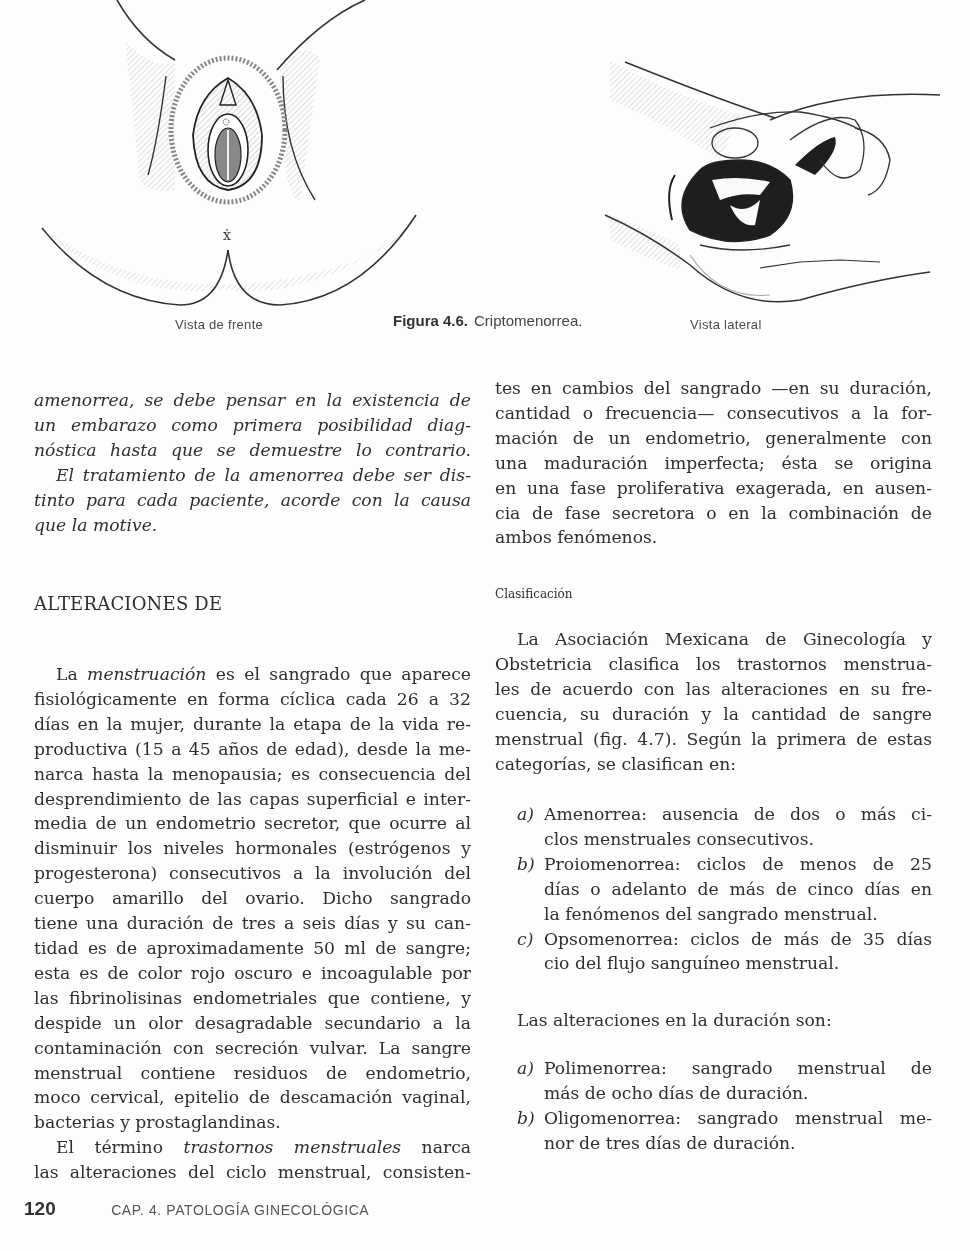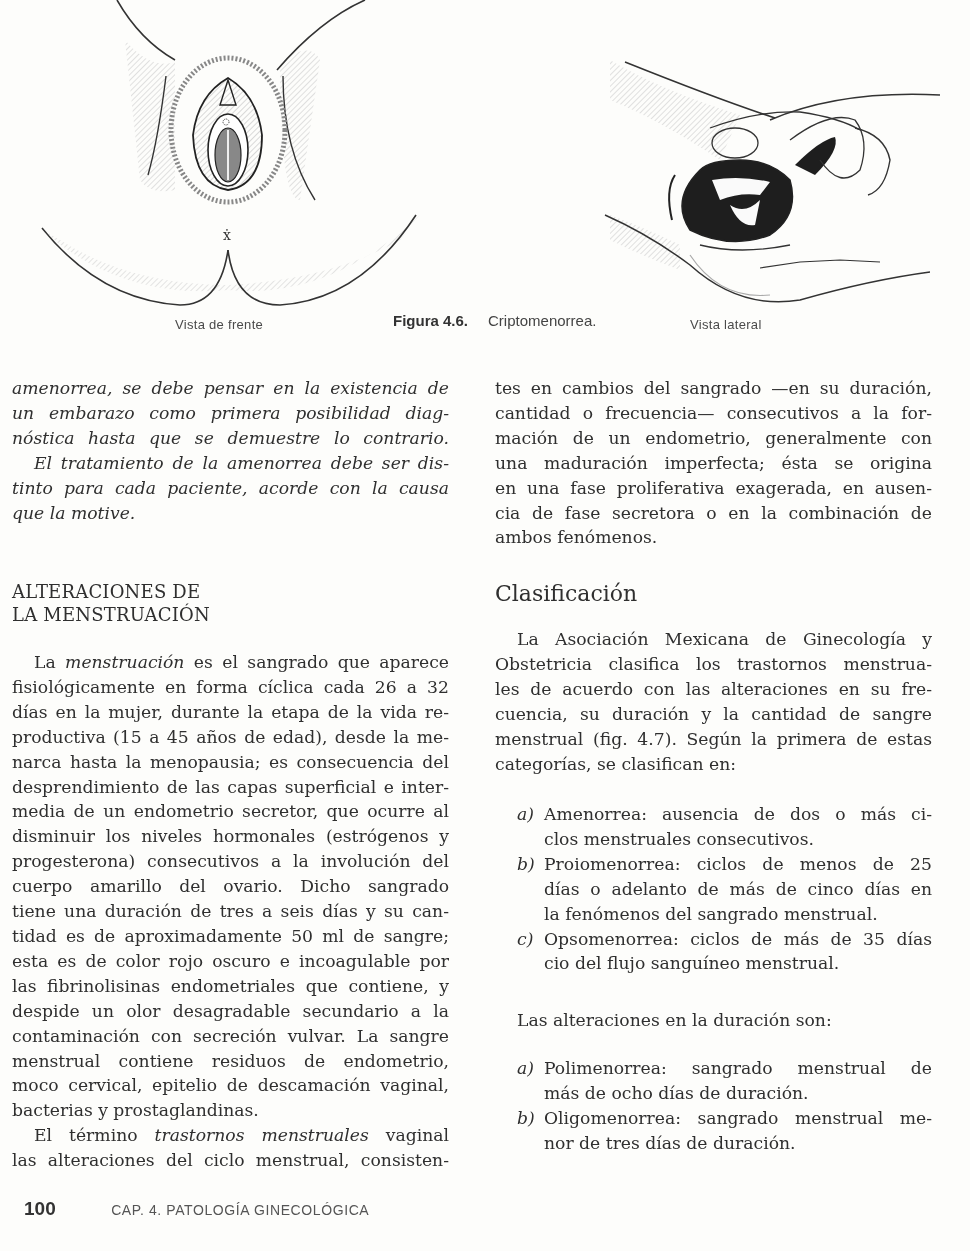--- a/index.html
+++ b/index.html
@@ -7,33 +7,33 @@
       width: 970px; height: 1251px; background: #fdfdfb; position: relative; overflow: hidden;
       font-family: "DejaVu Serif", "Liberation Serif", serif; color: #2f2f2f;
     }
     .figure { position: absolute; left: 0; top: 0; width: 970px; height: 345px; }
     .fig-svg { position: absolute; left: 0; top: 0; }
     .cap-small {
       position: absolute; font-family: "Liberation Sans", sans-serif; font-size: 13px; color: #4a4a4a;
       letter-spacing: 0.3px;
     }
     .fig-caption { position: absolute; left: 393px; top: 312px; font-family: "Liberation Sans", sans-serif; font-size: 15px; color: #444; }
-    .fig-caption b { font-weight: bold; color: #333; margin-right: 20px; }
+    .fig-caption b { font-weight: bold; color: #333; margin-right: 6px; }
     .col {
       position: absolute; width: 437px; font-size: 17.2px; line-height: 24.9px;
       text-align: justify; hyphens: manual;
     }
-    .col-left { left: 12px; }
+    .col-left { left: 34px; margin-top: 12px; }
     .col-right { left: 495px; }
     .line { display: block; text-align: justify; text-align-last: justify; white-space: nowrap; overflow: visible; }
     .line.last { text-align-last: left; }
     .indent { padding-left: 22px; }
     .it { font-style: italic; }
     .heading { font-size: 18px; line-height: 23px; text-transform: none; letter-spacing: 0.2px; }
-    .subheading { font-size: 22px; }
+    .subheading { font-size: 12px; }
     .list-item { position: relative; padding-left: 49px; }
     .list-marker { position: absolute; left: 22px; font-style: italic; }
     .footer { position: absolute; left: 24px; top: 1198px; font-family: "Liberation Sans", sans-serif; }
     .page-num { font-weight: bold; font-size: 19px; color: #333; margin-right: 30px; }
     .running-head { font-size: 14px; color: #555; letter-spacing: 0.6px; margin-left: 21px; }
   </style>
 </head>
 <body>
 
 <div class="figure">
@@ -97,21 +97,20 @@
     <span class="line">un embarazo como primera posibilidad diag-</span>
     <span class="line">nóstica hasta que se demuestre lo contrario.</span>
     <span class="line indent">El tratamiento de la amenorrea debe ser dis-</span>
     <span class="line">tinto para cada paciente, acorde con la causa</span>
     <span class="line last">que la motive.</span>
   </div>
 </div>
 
 <div class="col col-left heading" style="top:580px;">
   <span class="line last">ALTERACIONES DE</span>
-  <span class="line last">LA MENSTRUACIÓN</span>
 </div>
 
 <div class="col col-left" style="top:650px;">
   <span class="line indent"><span>La </span><span class="it">menstruación</span><span> es el sangrado que aparece</span></span>
   <span class="line">fisiológicamente en forma cíclica cada 26 a 32</span>
   <span class="line">días en la mujer, durante la etapa de la vida re-</span>
   <span class="line">productiva (15 a 45 años de edad), desde la me-</span>
   <span class="line">narca hasta la menopausia; es consecuencia del</span>
   <span class="line">desprendimiento de las capas superficial e inter-</span>
   <span class="line">media de un endometrio secretor, que ocurre al</span>
@@ -120,21 +119,21 @@
   <span class="line">cuerpo amarillo del ovario. Dicho sangrado</span>
   <span class="line">tiene una duración de tres a seis días y su can-</span>
   <span class="line">tidad es de aproximadamente 50 ml de sangre;</span>
   <span class="line">esta es de color rojo oscuro e incoagulable por</span>
   <span class="line">las fibrinolisinas endometriales que contiene, y</span>
   <span class="line">despide un olor desagradable secundario a la</span>
   <span class="line">contaminación con secreción vulvar. La sangre</span>
   <span class="line">menstrual contiene residuos de endometrio,</span>
   <span class="line">moco cervical, epitelio de descamación vaginal,</span>
   <span class="line last">bacterias y prostaglandinas.</span>
-  <span class="line indent"><span>El término </span><span class="it">trastornos menstruales</span><span> vaginal</span></span>
+  <span class="line indent"><span>El término </span><span class="it">trastornos menstruales</span><span> narca</span></span>
   <span class="line">las alteraciones del ciclo menstrual, consisten-</span>
 </div>
 
 <div class="col col-right" style="top:376px;">
   <span class="line">tes en cambios del sangrado —en su duración,</span>
   <span class="line">cantidad o frecuencia— consecutivos a la for-</span>
   <span class="line">mación de un endometrio, generalmente con</span>
   <span class="line">una maduración imperfecta; ésta se origina</span>
   <span class="line">en una fase proliferativa exagerada, en ausen-</span>
   <span class="line">cia de fase secretora o en la combinación de</span>
@@ -184,15 +183,15 @@
     <span class="line last">más de ocho días de duración.</span>
   </div>
   <div class="list-item">
     <span class="list-marker">b)</span>
     <span class="line">Oligomenorrea: sangrado menstrual me-</span>
     <span class="line last">nor de tres días de duración.</span>
   </div>
 </div>
 
 <div class="footer">
-  <span class="page-num">100</span>
+  <span class="page-num">120</span>
   <span class="running-head">CAP. 4. PATOLOGÍA GINECOLÓGICA</span>
 </div>
 
 </body></html>

